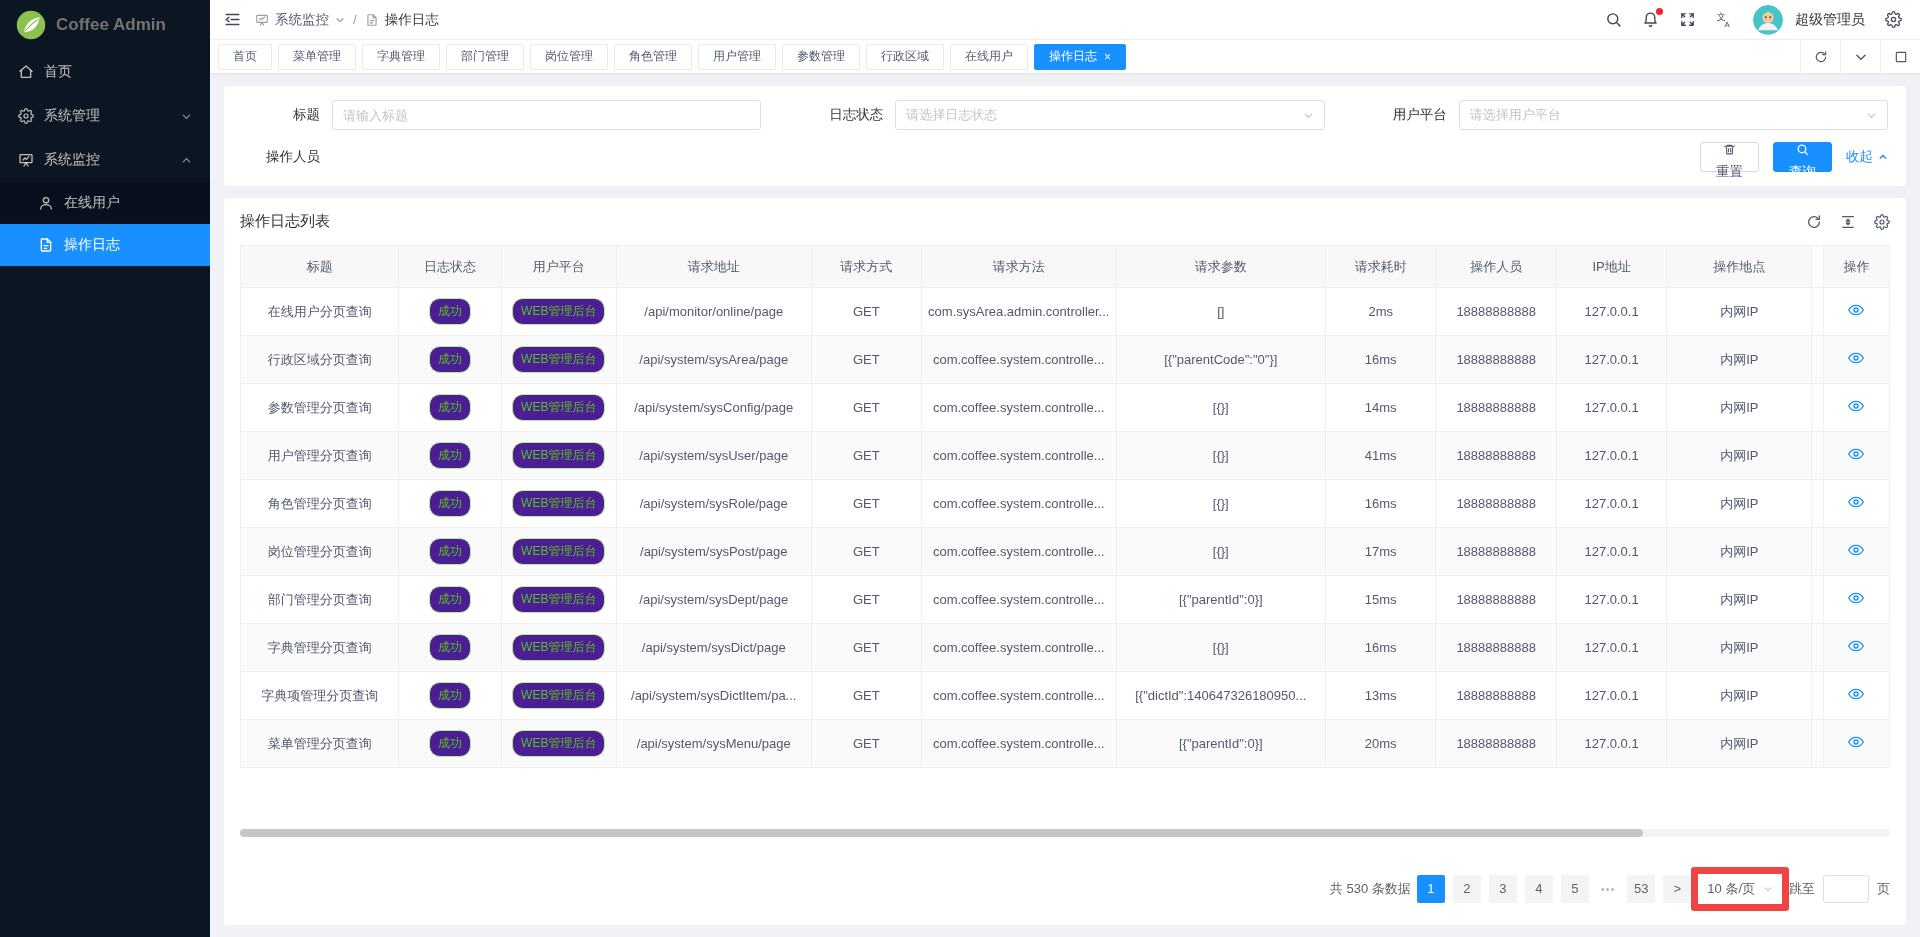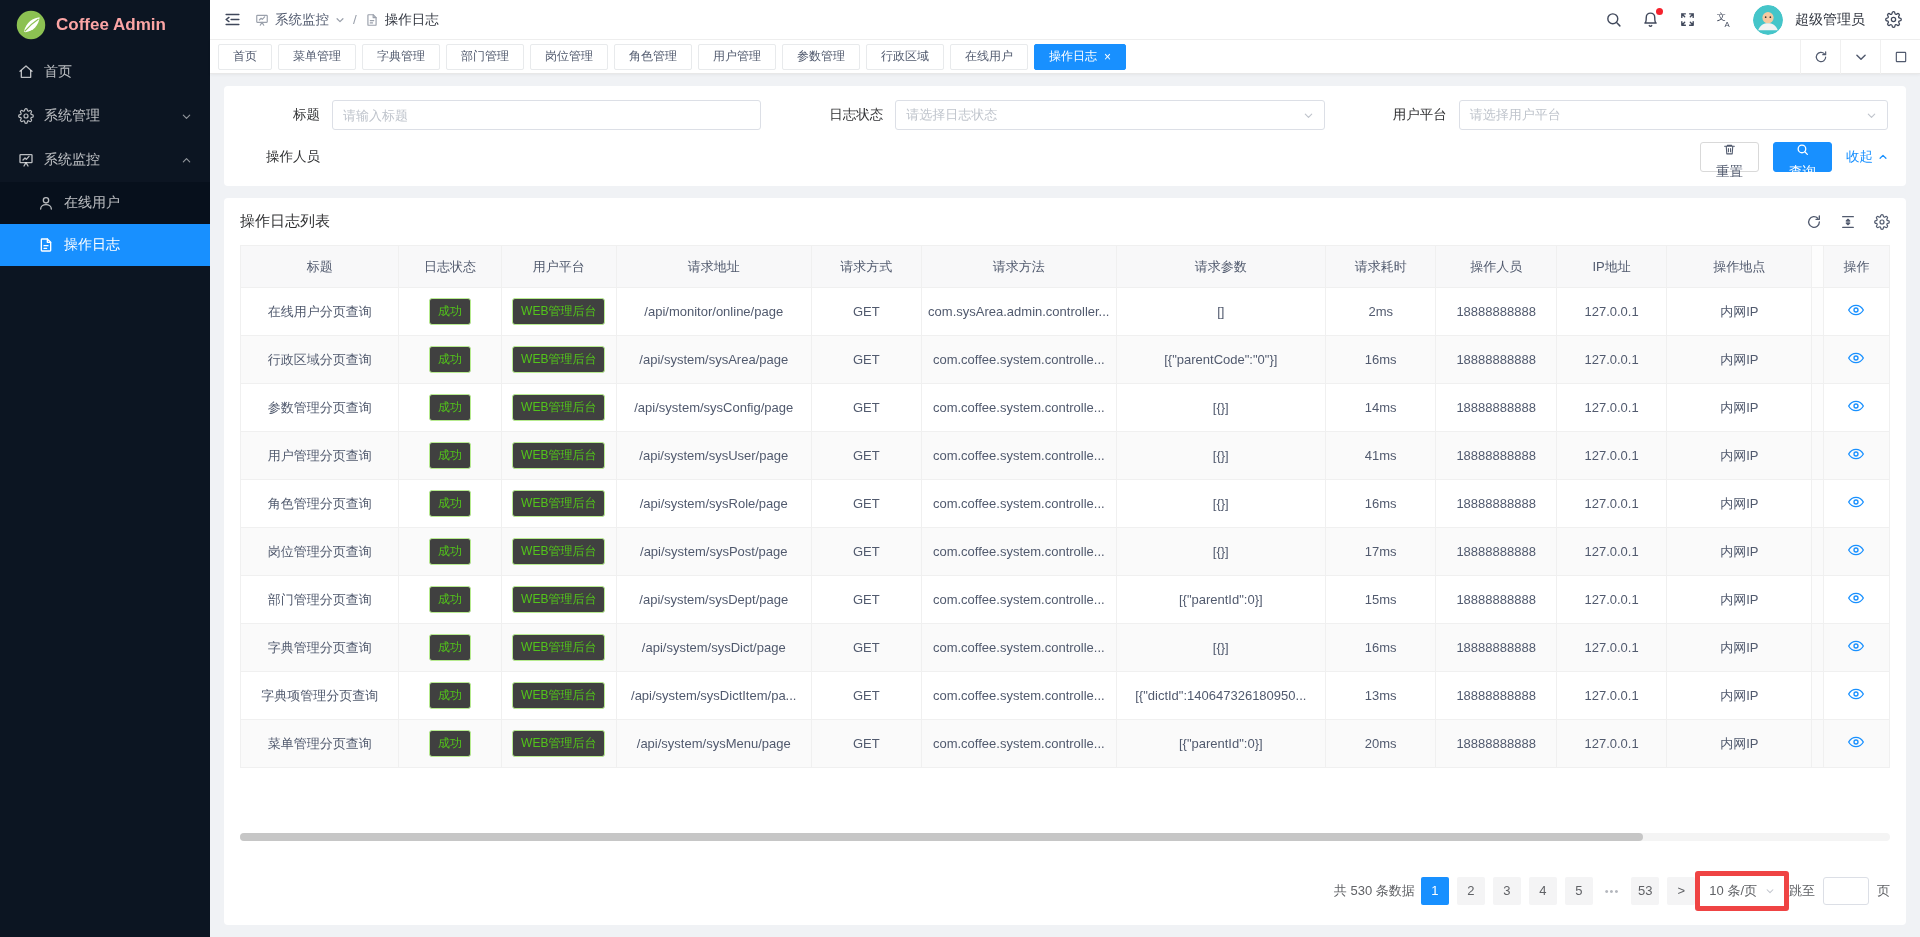--- a/index.html
+++ b/index.html
@@ -4,21 +4,21 @@
 <style>
   * { box-sizing: border-box; margin: 0; padding: 0; }
   html,body { width:1920px; height:937px; overflow:hidden; font-family:"Liberation Sans","DejaVu Sans",sans-serif; background:#f0f2f5; }
   .icon svg { width:1em; height:1em; display:block; }
   .icon { display:inline-flex; align-items:center; justify-content:center; }
 
   .app { display:flex; width:1920px; height:937px; }
 
   
   .sidebar { width:210px; flex-shrink:0; background:#0c1522; color:rgba(255,255,255,.72); display:flex; flex-direction:column; }
-  .logo { height:50px; display:flex; align-items:center; gap:10px; padding:0 16px; color:#fca5a5; font-weight:bold; font-size:17px; }
+  .logo { height:50px; display:flex; align-items:center; gap:10px; padding:0 16px; color:#737373; font-weight:bold; font-size:17px; }
   .logo .icon { font-size:30px; }
   .menu-item { height:44px; display:flex; align-items:center; gap:10px; padding:0 18px; font-size:14px; cursor:pointer; }
   .menu-item .icon { font-size:16px; }
   .menu-item .chev { margin-left:auto; font-size:11px; color:rgba(255,255,255,.55); }
   .submenu { background:#07101c; }
   .submenu .menu-item { padding-left:38px; height:42px; }
   .menu-item.active { background:#1890ff; color:#fff; }
 
   
   .main { flex:1; display:flex; flex-direction:column; height:937px; min-width:0; }
@@ -73,32 +73,32 @@
   .table-tools { margin-left:auto; display:flex; gap:18px; }
   .table-tools .icon { font-size:16px; color:#515a6e; cursor:pointer; }
 
   table { width:100%; border-collapse:collapse; table-layout:fixed; font-size:13px; color:#515a6e; }
   th, td { border:1px solid #f0f0f0; text-align:center; overflow:hidden; white-space:nowrap; text-overflow:ellipsis; padding:0 6px; }
   th { background:#f8f8f9; height:42px; font-weight:500; color:#515a6e; }
   td { height:48px; }
   tbody tr:nth-child(even) td { background:#fafafa; }
   th.gap-col, td.gap-col { background:#fdfdfd; padding:0; }
   th.action-col, td.action-col { box-shadow:-6px 0 6px -5px rgba(0,0,0,.15);text-align:center; }
-  .badge { display:inline-block; padding:4px 8px; font-size:12px; line-height:17px; color:#52c41a; background:#404040; border:1px solid #b7eb8f; border-radius:3px; white-space:nowrap; }
+  .badge { display:inline-block; padding:4px 8px; font-size:12px; line-height:17px; color:#52c41a; background:#4c1d95; border:1px solid #b7eb8f; border-radius:11px; white-space:nowrap; }
   .eye-btn { color:#1890ff; font-size:16px; cursor:pointer; display:inline-flex; }
 
   .h-scrollbar { margin-top:auto; height:8px; background:#f4f4f4; border-radius:4px; flex-shrink:0; }
   .h-scrollbar .thumb { width:85%; height:8px; background:#c6c6c6; border-radius:4px; }
 
   .pagination { display:flex; align-items:center; justify-content:flex-end; gap:0; margin-top:30px; margin-bottom:2px; font-size:13px; color:#606266; flex-shrink:0; }
   .pg-total { margin-right:6px; }
   .page-btn { min-width:28px; height:28px; line-height:28px; padding:0 6px; text-align:center; background:#f4f4f5; border-radius:2px; color:#606266; cursor:pointer; }
   .page-btn.active { background:#1890ff; color:#fff; }
   .page-dots { color:#b4b7bd; letter-spacing:1px; padding:0 4px; font-size:11px; }
-  .size-select { height:28px; border:5px solid #ef4444; border-radius:3px; background:#fff; display:flex; align-items:center; gap:8px; padding:15px 9px; cursor:pointer;justify-content:center; }
+  .size-select { height:28px; border:7px solid #ef4444; border-radius:3px; background:#fff; display:flex; align-items:center; gap:8px; padding:15px 9px; cursor:pointer;justify-content:center; }
   .size-select .icon { color:#c0c4cc; font-size:10px; }
   .jump { display:flex; align-items:center; gap:8px; }
   .jump input { width:46px; height:28px; border:1px solid #dcdfe6; border-radius:3px; outline:none; text-align:center; font-family:inherit; }
 </style>
 </head>
 <body>
 
 <div class="app">
 
   <aside class="sidebar">

